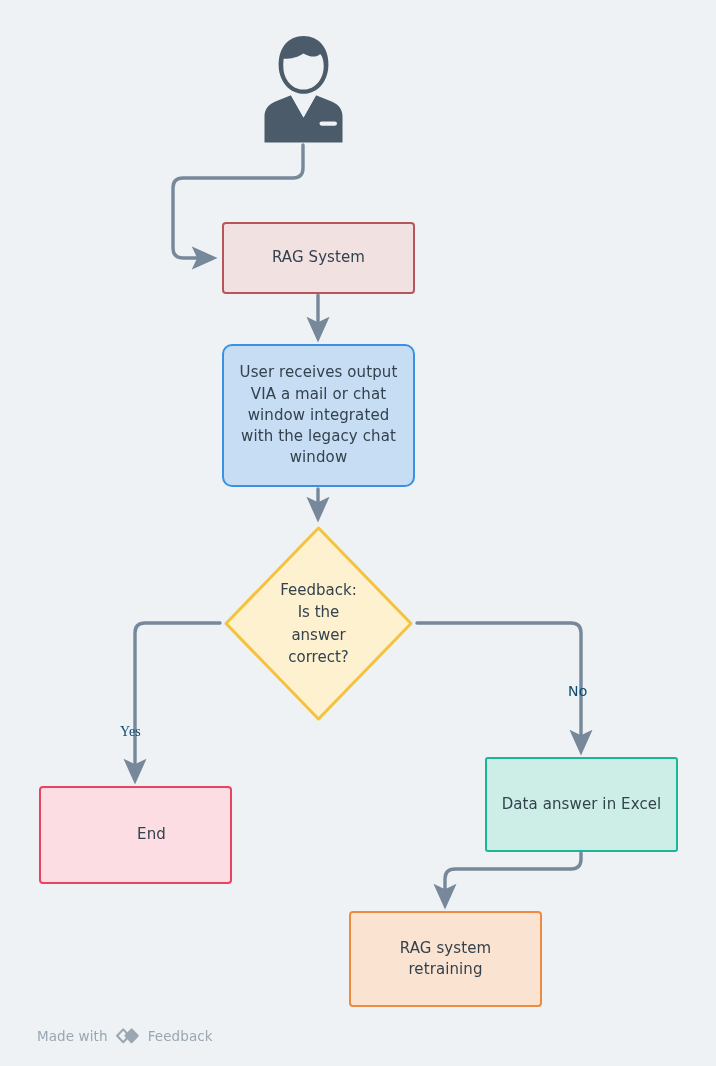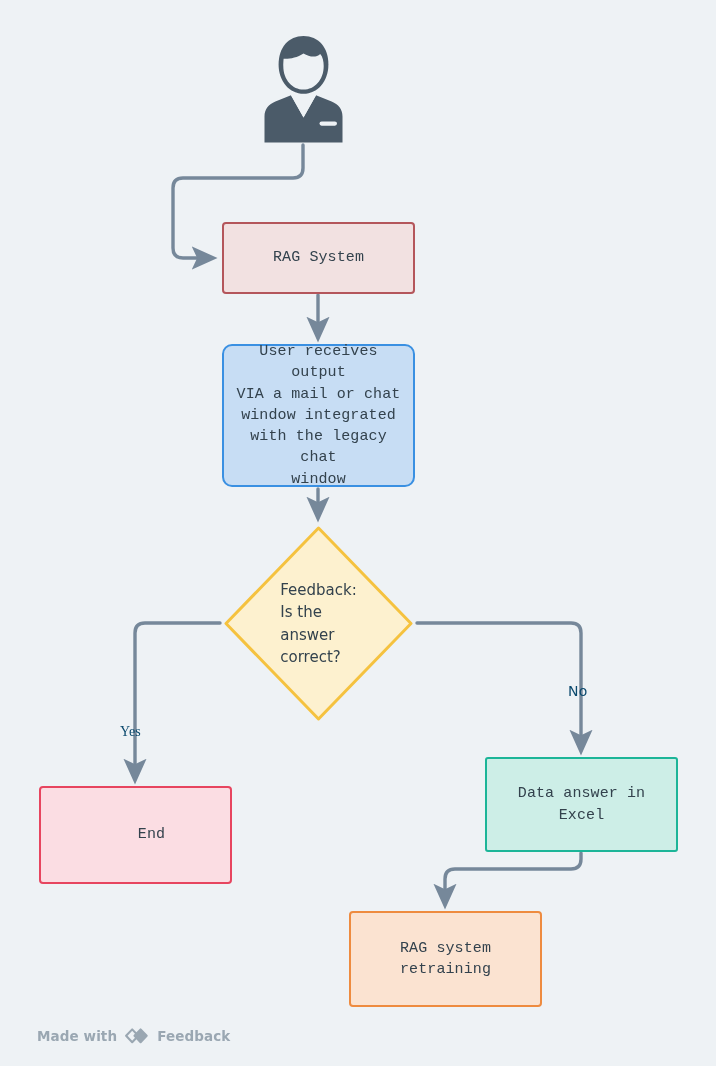--- a/index.html
+++ b/index.html
@@ -35,21 +35,20 @@
     justify-content: center;
     text-align: center;
     border-radius: 4px;
     border-width: 2px;
     border-style: solid;
     color: #33424d;
     font-size: 15px;
     line-height: 1.42;
     letter-spacing: 0.1px;
     padding: 4px 8px;
-    font-family: Liberation Mono, monospace;
   }
   .node-label {
     display: block;
     white-space: pre-line;
   }
 
   
   #node-rag-system {
     left: 222px; top: 222px; width: 193px; height: 72px;
     background: #f2e1e1;
@@ -90,21 +89,21 @@
     left: 0; top: 0;
     width: 100%; height: 100%;
   }
   #node-feedback .diamond-text {
     position: absolute;
     left: 0; top: 0;
     width: 100%; height: 100%;
     display: flex;
     align-items: center;
     justify-content: center;
-    text-align: left;
+    text-align: center;
     color: #33424d;
     font-size: 15px;
     line-height: 1.5;
     white-space: pre-line;
   }
 
   
   #node-user {
     position: absolute;
     left: 256px; top: 33px;
@@ -124,21 +123,21 @@
   
   #footer-whimsical {
     position: absolute;
     left: 37px;
     top: 1027px;
     display: flex;
     align-items: center;
     gap: 7px;
     color: #9aa7b2;
     font-size: 13.5px;
-    font-weight: bold;
+    font-weight: normal;
     letter-spacing: 0.1px;
   }
   #footer-whimsical .wlogo {
     display: block;
   }
 </style>
 </head>
 <body>
 
 <div id="canvas">

